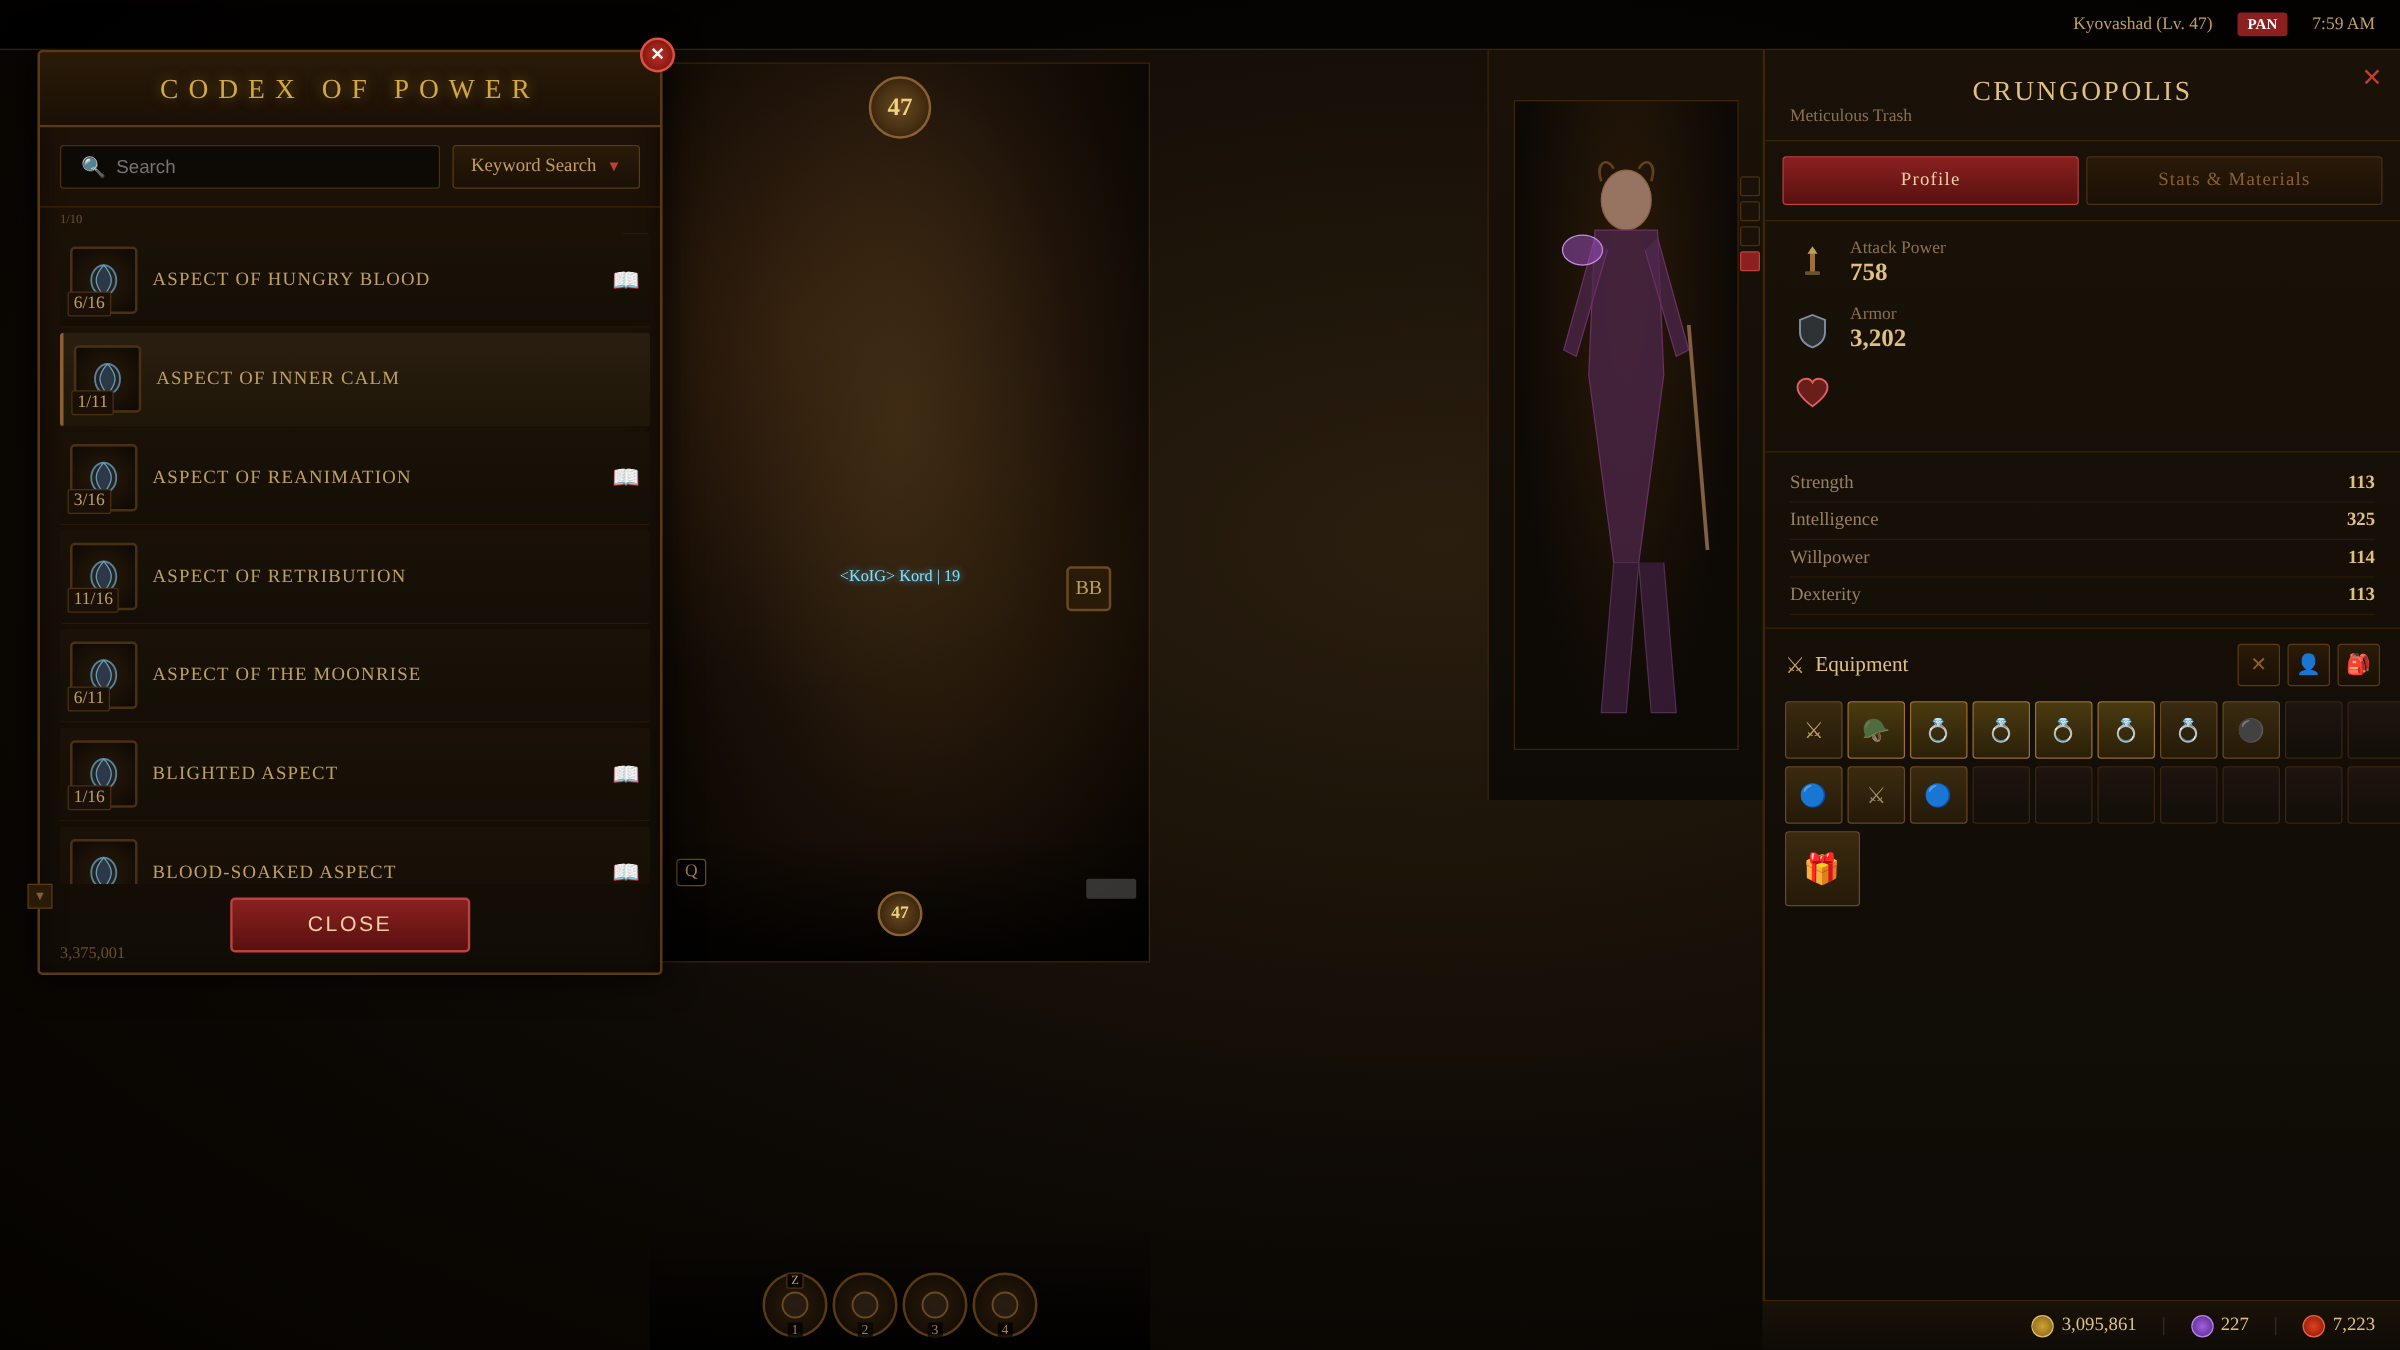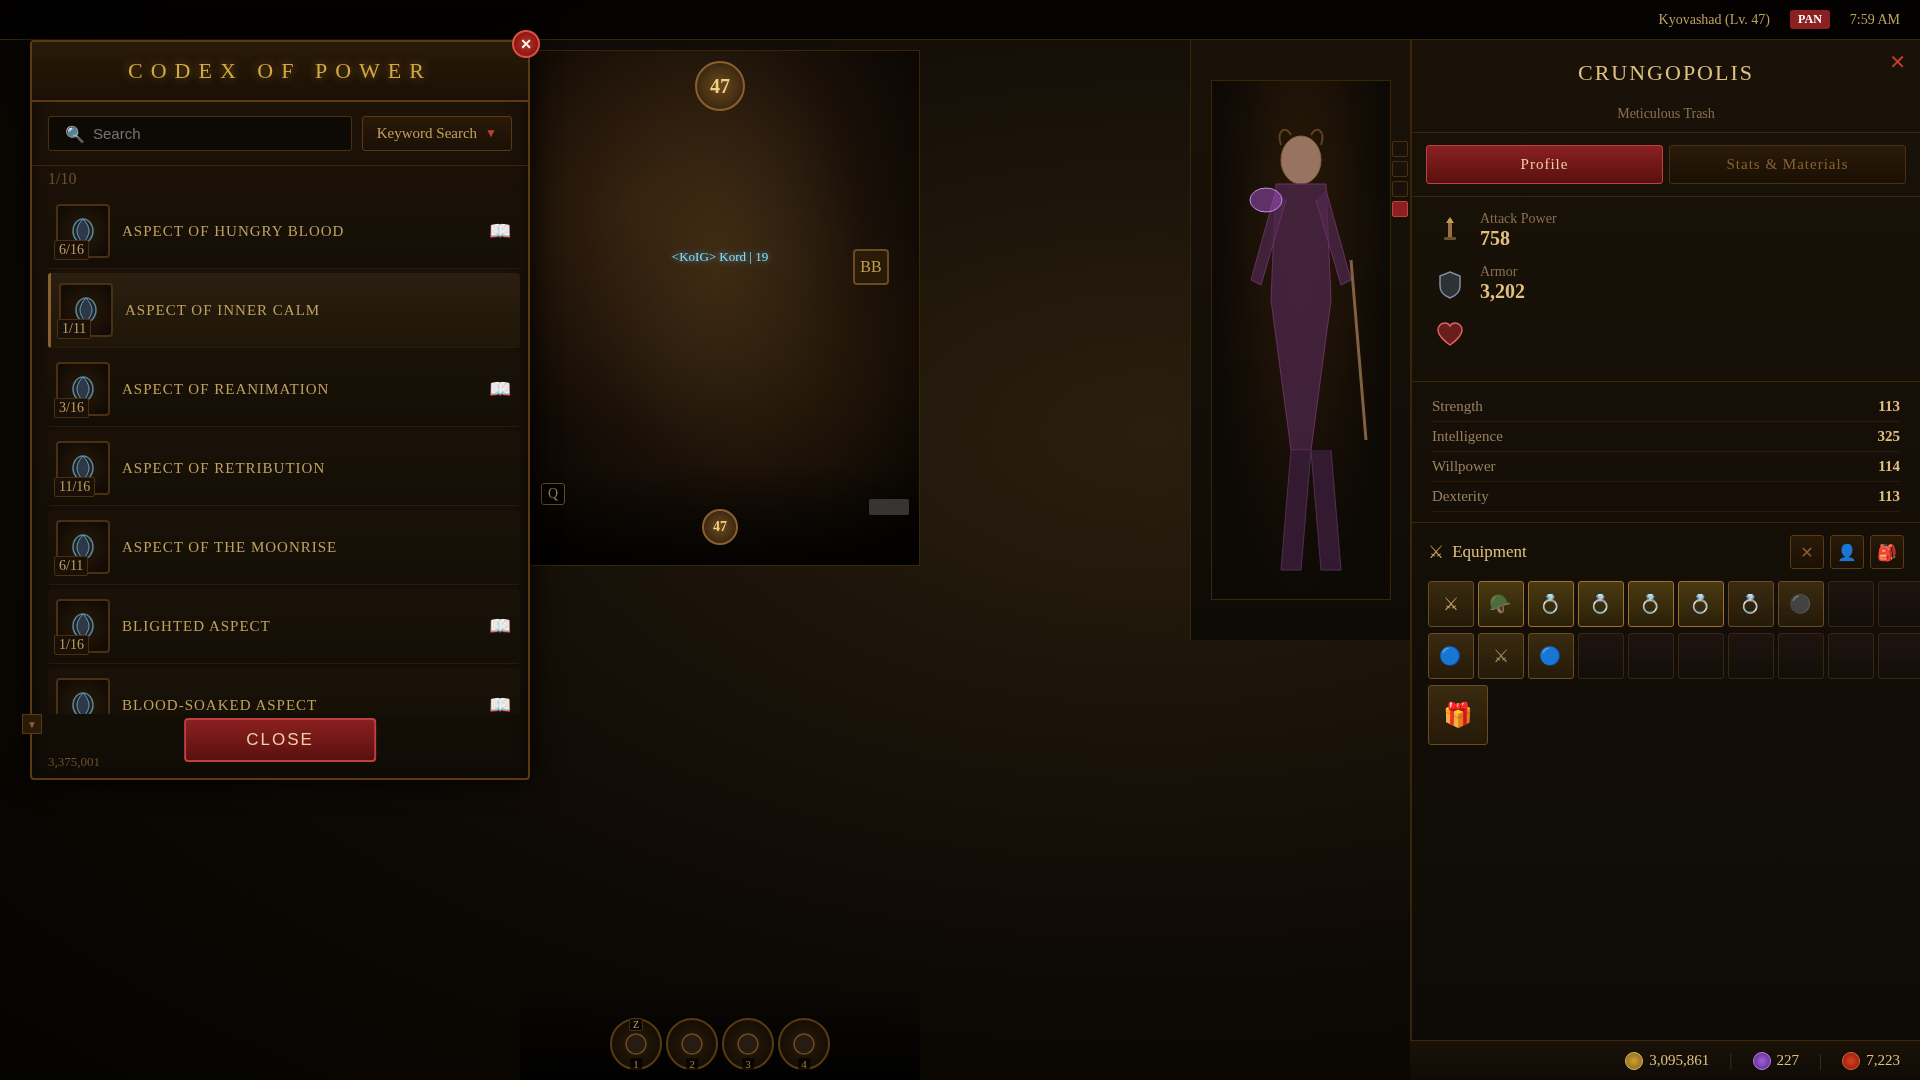--- a/index.html
+++ b/index.html
@@ -18,21 +18,21 @@
       left: 0; top: 0; right: 0; bottom: 0;
       background: radial-gradient(ellipse at 60% 40%, #2a1e0e 0%, #0d0905 60%, #050300 100%);
     }
 
     
     .game-scene {
       position: absolute;
       left: 520px;
       top: 50px;
       width: 400px;
-      height: 516px;
+      height: 720px;
       background: radial-gradient(ellipse at 50% 40%, #3a2a15 0%, #1a1008 50%, #050300 100%);
       border: 1px solid #3a2505;
       overflow: hidden;
     }
     .game-scene::before {
       content: '';
       position: absolute;
       inset: 0;
       background:
         radial-gradient(circle at 30% 30%, rgba(80,50,20,0.4) 0%, transparent 50%),
@@ -215,21 +215,21 @@
       cursor: pointer;
       white-space: nowrap;
     }
     .keyword-arrow {
       color: #c04030;
       font-size: 12px;
     }
     .codex-count {
       padding: 4px 16px 6px;
       color: #6a5030;
-      font-size: 16px;
+      font-size: 10px;
     }
     .codex-list {
       overflow-y: auto;
       height: 520px;
       padding: 0 8px 0 16px;
       position: relative;
     }
     .codex-list::-webkit-scrollbar { width: 8px; }
     .codex-list::-webkit-scrollbar-track { background: #0d0905; }
     .codex-list::-webkit-scrollbar-thumb { background: #4a3010; border-radius: 4px; }
@@ -349,22 +349,21 @@
     .char-name {
       color: #e0c080;
       font-size: 22px;
       letter-spacing: 2px;
       text-align: center;
       text-transform: uppercase;
     }
     .char-subtitle {
       color: #8a7050;
       font-size: 14px;
-      text-align: center;
-      margin-top: 20px;
+      margin-top: 0;
     }
     .char-tabs {
       display: flex;
       gap: 6px;
       padding: 12px 14px;
       border-bottom: 1px solid #3a2505;
     }
     .char-tab {
       flex: 1;
       padding: 10px 8px;

